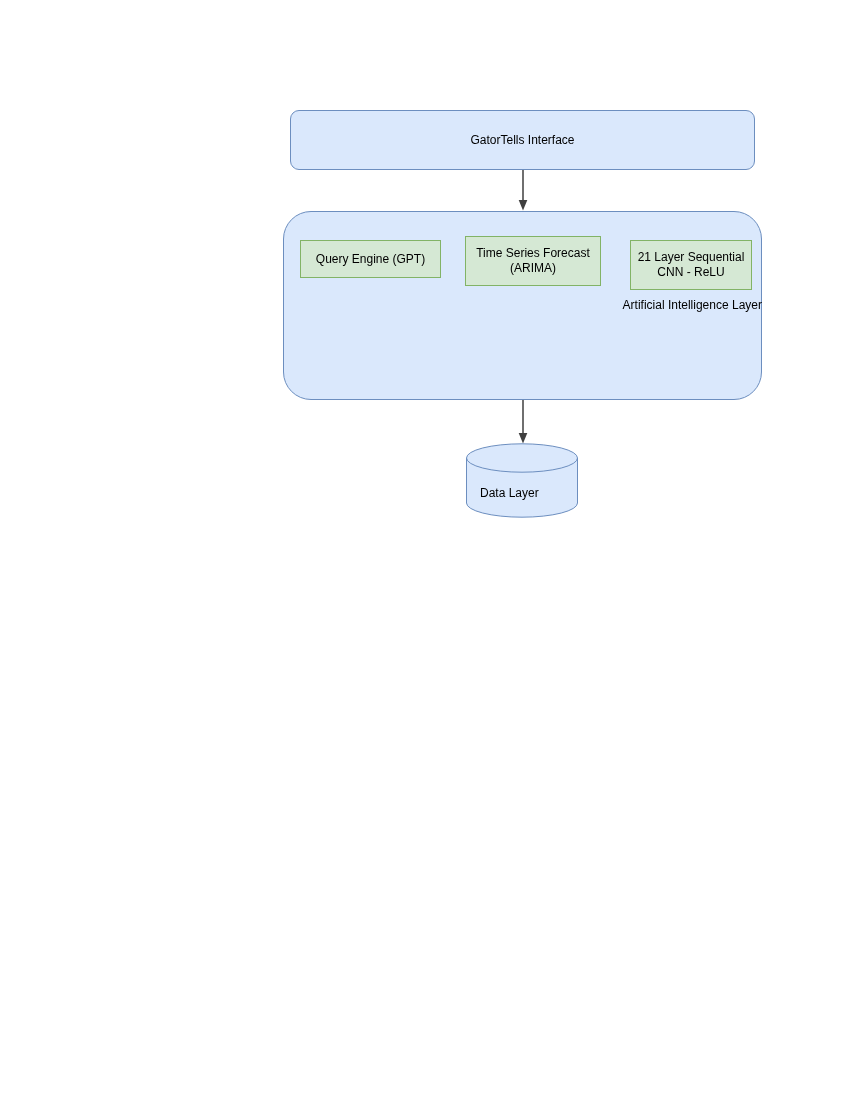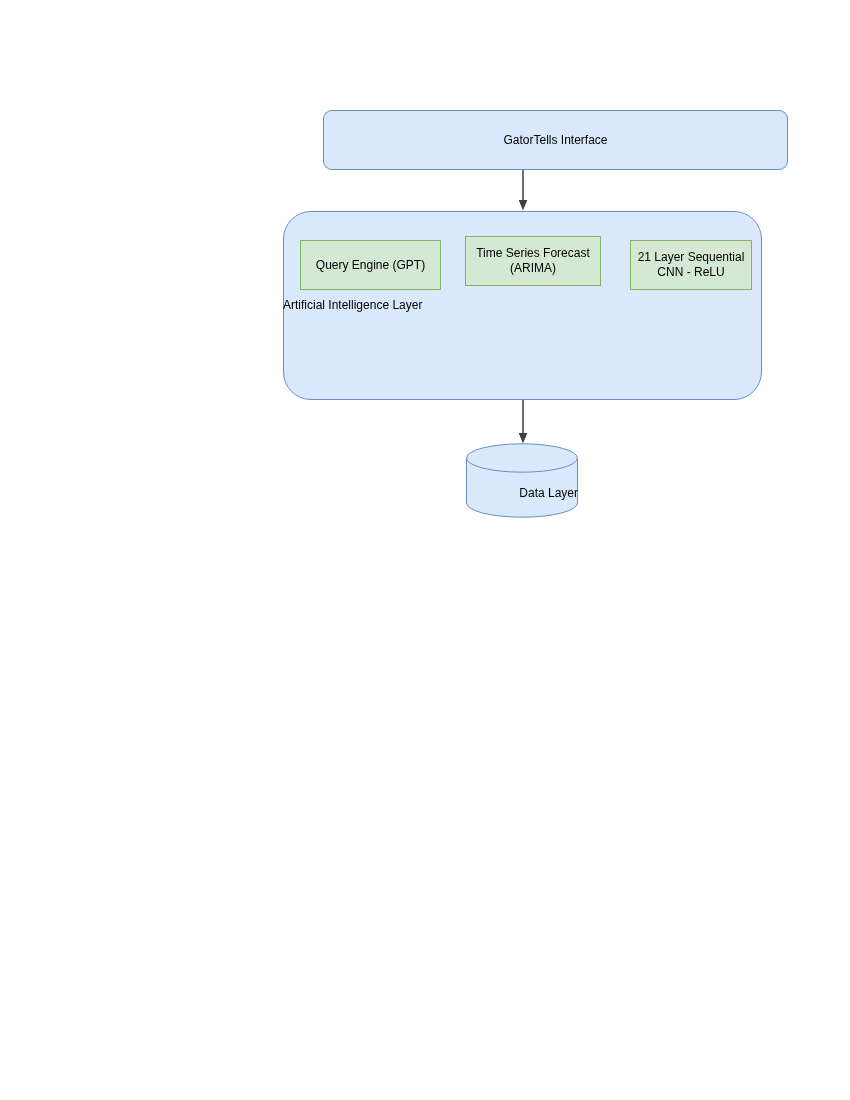--- a/index.html
+++ b/index.html
@@ -40,56 +40,57 @@
     border: 1px solid var(--blue-border);
     border-radius: 28px;
   }
   .rect-green {
     background: var(--green-fill);
     border: 1px solid var(--green-border);
     padding: 2px 3px;
   }
   .floating-label {
     position: absolute;
-    text-align: left;
+    text-align: right;
     line-height: 1.25;
   }
   .arrow { position: absolute; }
   .arrow line { stroke: var(--arrow-color); stroke-width: 1.5; }
   .arrow path { fill: var(--arrow-color); }
   .cyl { position: absolute; }
   .cyl svg { display: block; }
   .cyl path.body { fill: var(--blue-fill); stroke: var(--blue-border); stroke-width: 1; }
   .cyl path.lip { fill: none; stroke: var(--blue-border); stroke-width: 1; }
   .cyl-label {
     position: absolute;
     left: 0;
     right: 0;
     top: 43px;
-    text-align: right;
+    text-align: left;
     line-height: 1.25;
+    padding-left: 14px;
   }
 </style>
 </head>
 <body>
 
 <div class="canvas">
 
-  <div class="node rect-blue" style="left:290px; top:110px; width:465px; height:60px;margin-left:33px;">
+  <div class="node rect-blue" style="left:290px; top:110px; width:465px; height:60px;">
     <span>GatorTells Interface</span>
   </div>
 
   <svg class="arrow" style="left:516px; top:170px;" width="14" height="41">
     <line x1="7" y1="0" x2="7" y2="30"></line>
     <path d="M7,40.5 L2.7,30 L11.3,30 Z"></path>
   </svg>
 
   <div class="node container-blue" style="left:283px; top:211px; width:479px; height:189px;"></div>
 
-  <div class="node rect-green" style="left:300px; top:240px; width:141px; height:50px;">
+  <div class="node rect-green" style="left:300px; top:240px; width:141px; height:38px;">
     <span>Query Engine (GPT)</span>
   </div>
 
   <div class="node rect-green" style="left:465px; top:236px; width:136px; height:50px;">
     <span>Time Series Forecast (ARIMA)</span>
   </div>
 
   <div class="node rect-green" style="left:630px; top:240px; width:122px; height:50px;">
     <span>21 Layer Sequential CNN - ReLU</span>
   </div>

